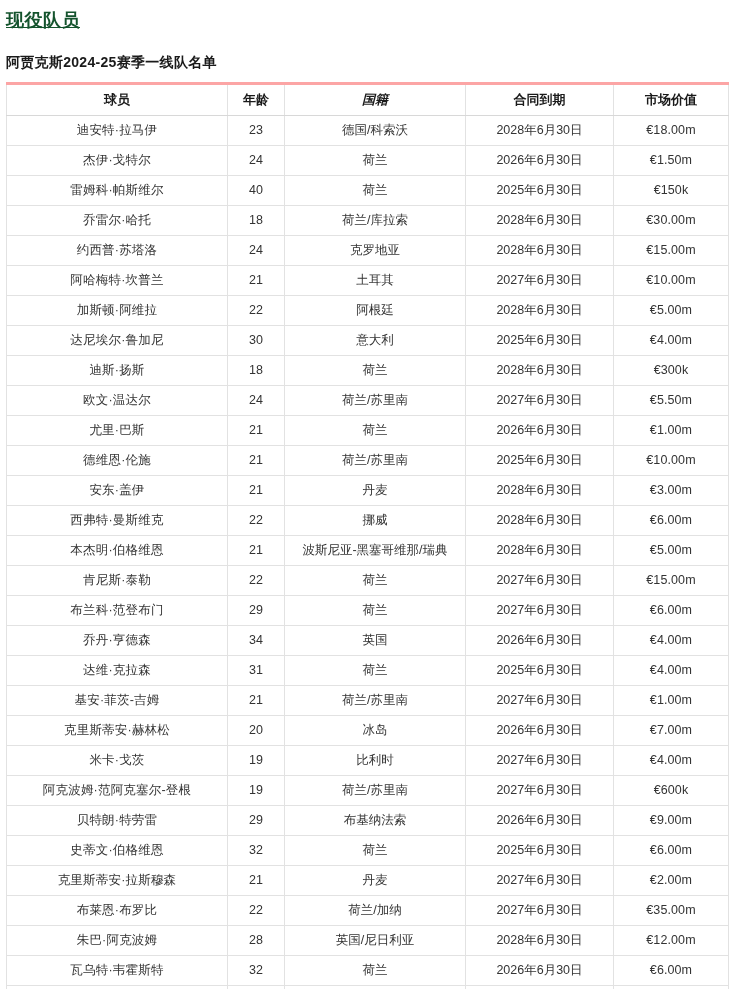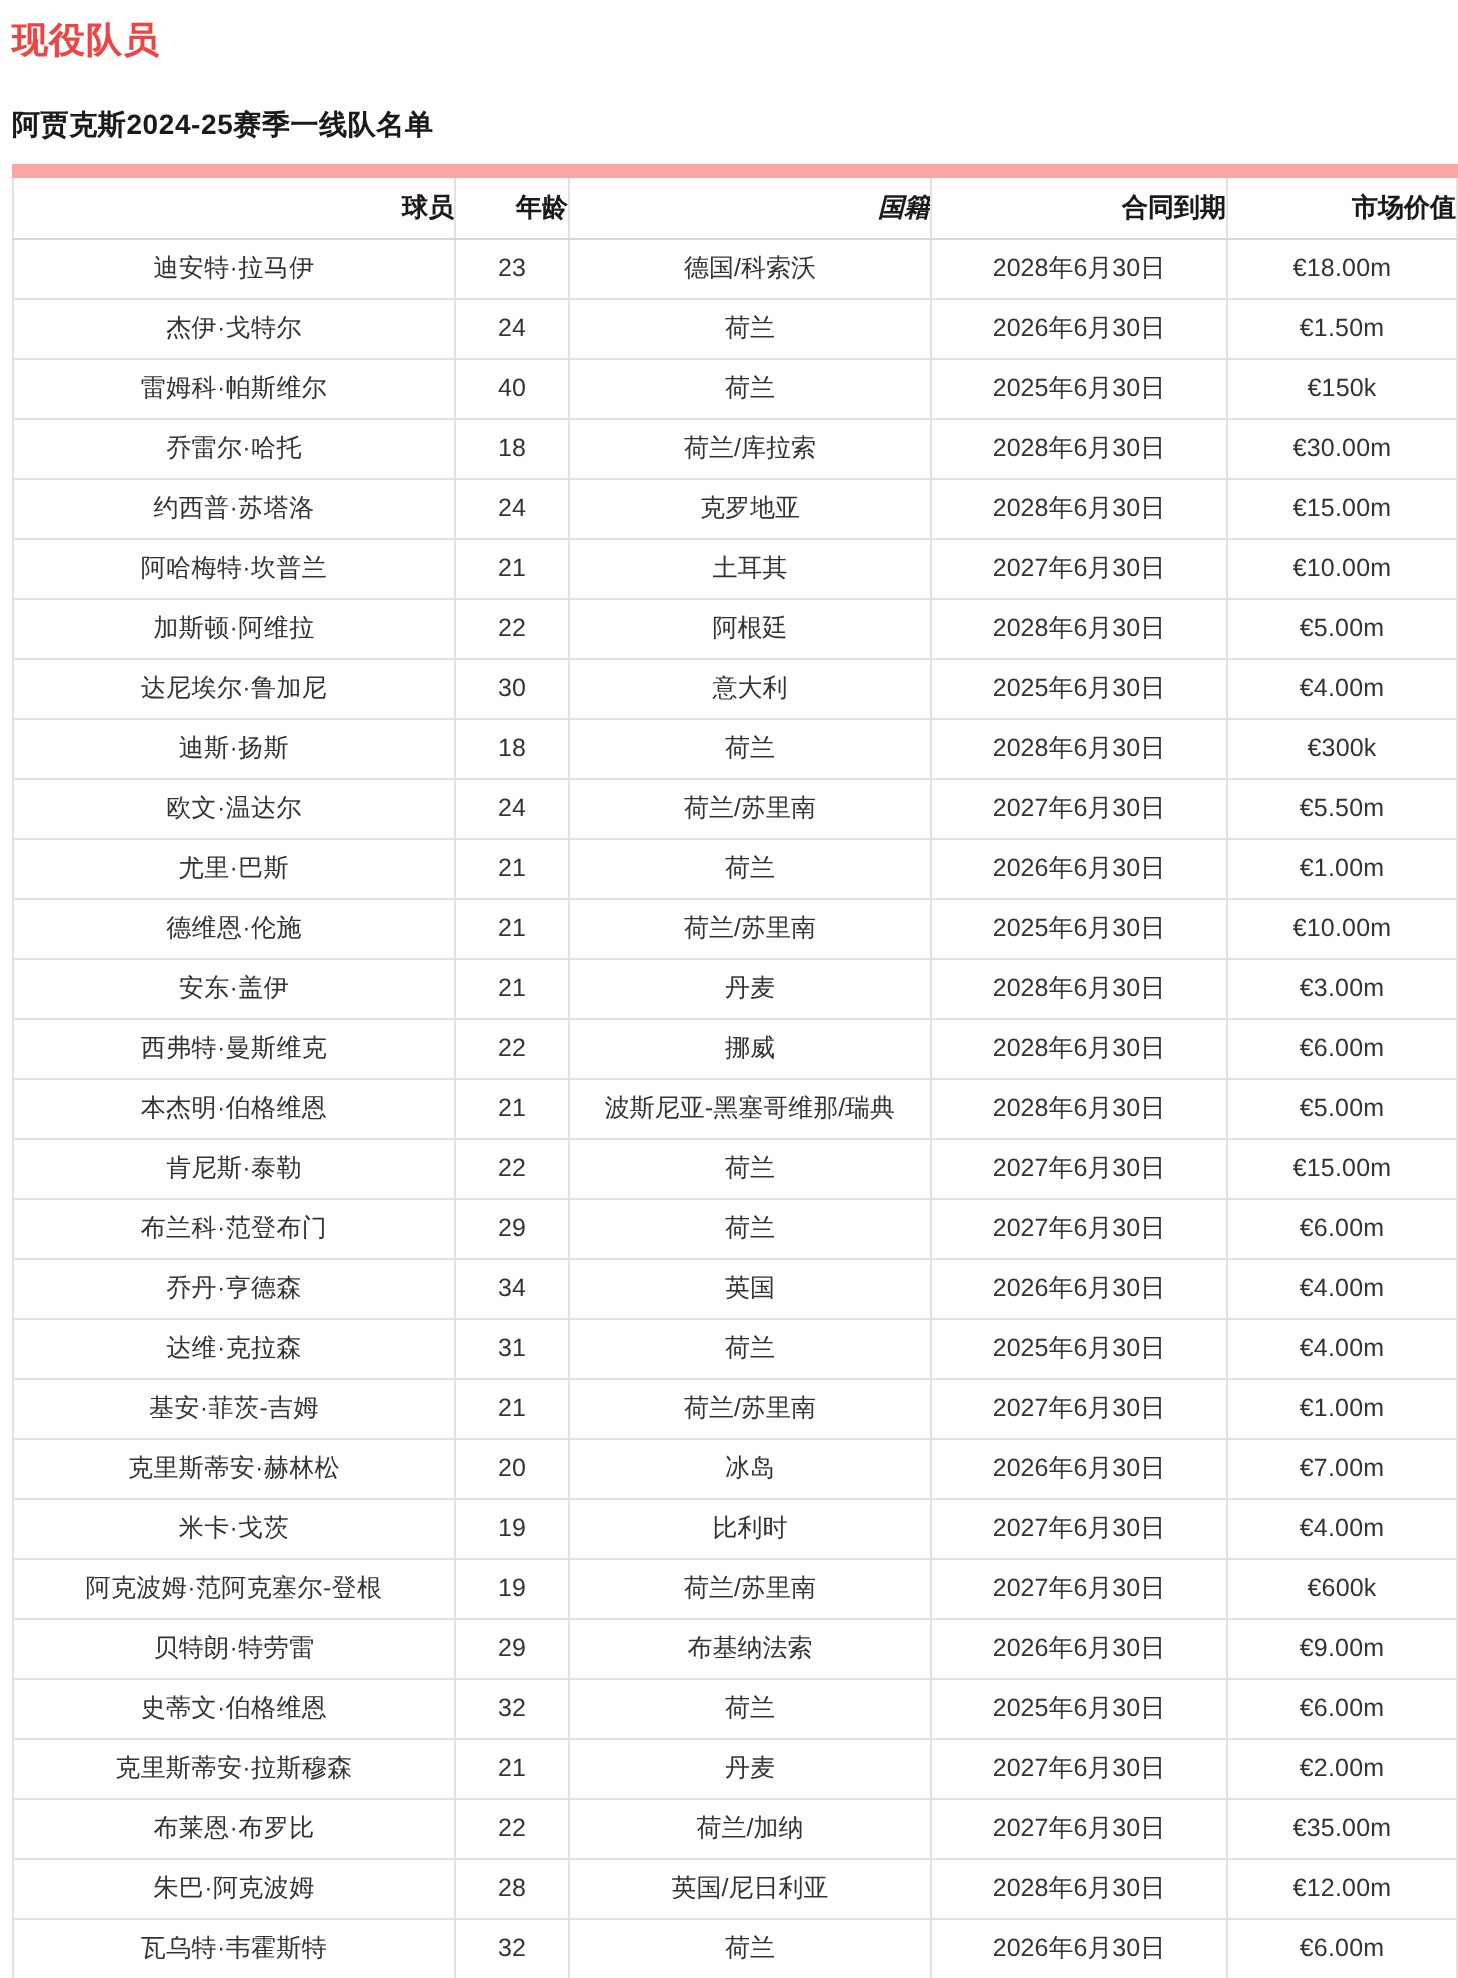--- a/index.html
+++ b/index.html
@@ -15,23 +15,24 @@
     -webkit-font-smoothing: antialiased;
   }
   .page {
     width: 729px;
     box-sizing: border-box;
     padding: 0;
   }
   .section-heading {
     font-size: 18px;
     font-weight: bold;
-    color: #ef4444;
+    color: #14532d;
     padding: 8px 6px 10px 6px;
     letter-spacing: 0.5px;
+    text-decoration: underline;
   }
   .table-wrap {
     padding: 0 6px 0 6px;
     box-sizing: border-box;
   }
   table.squad {
     width: 717px;
     border-collapse: collapse;
     table-layout: fixed;
     font-size: 13px;
@@ -56,23 +57,22 @@
     overflow: hidden;
     white-space: nowrap;
   }
   table.squad thead th {
     font-weight: bold;
     color: #1a1a1a;
     background: #ffffff;
     font-size: 13px;
     height: 30px;
     line-height: 30px;
-    border-top: 7px solid #fca5a5;
+    border-top: 3px solid #fca5a5;
     border-bottom: 1px solid #d8d8d8;
-    text-align: right;
   }
   table.squad tbody td {
     color: #333333;
     font-size: 12.5px;
   }
   .col-player   { width: 220px; }
   .col-age      { width: 56px;  }
   .col-nation   { width: 180px; font-style: italic; }
   .col-contract { width: 147px; }
   .col-value    { width: 114px; margin-top: 11px; }

